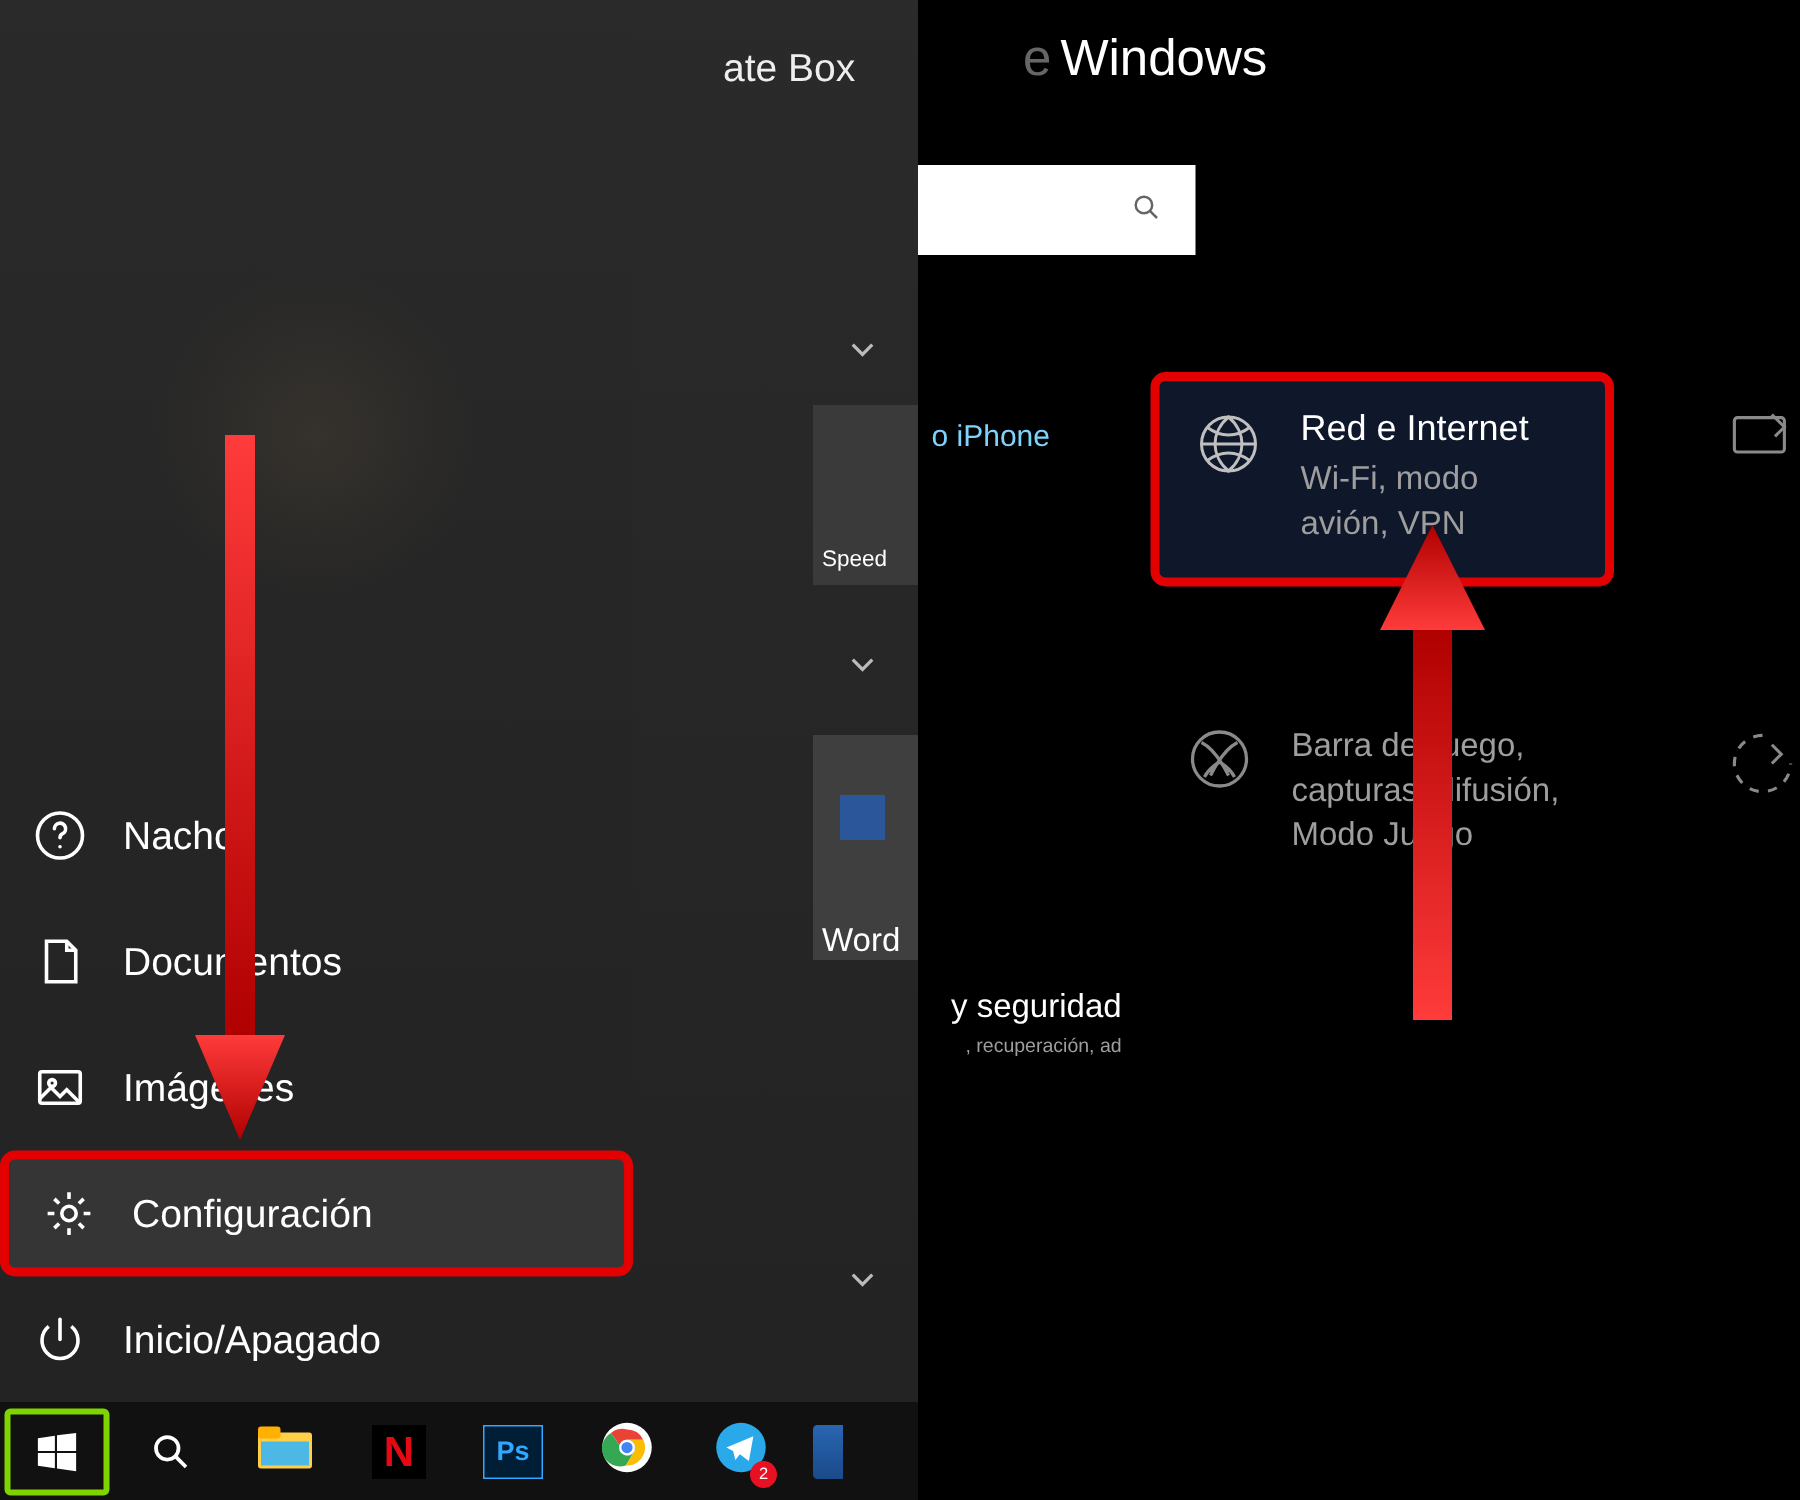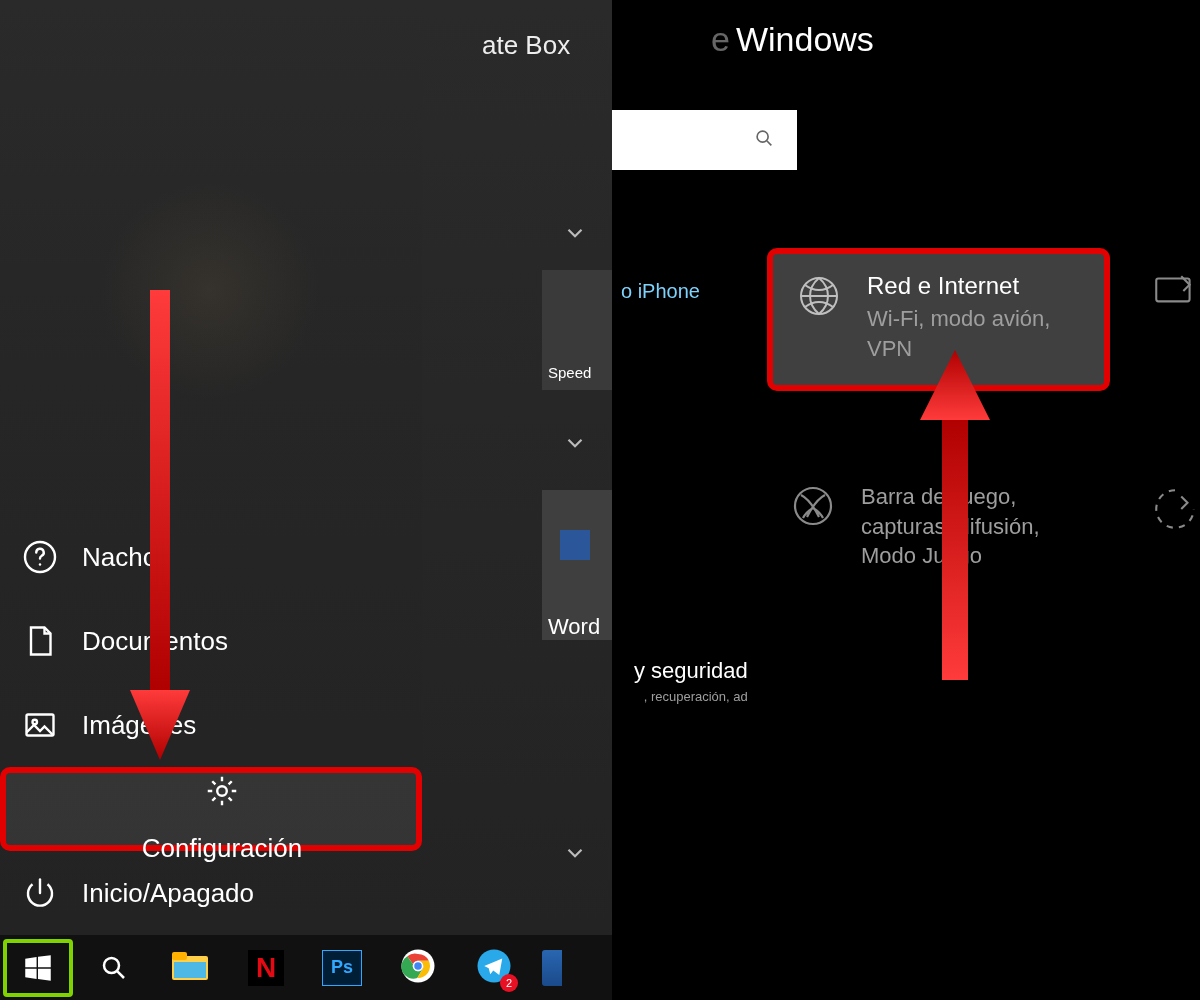--- a/index.html
+++ b/index.html
@@ -33,21 +33,20 @@
     align-items: center;
     height: 84px;
     padding-left: 22px;
     gap: 24px;
     font-size: 26px;
     font-weight: 300;
     color: #fff;
   }
   .side-item.hover {
     background: rgba(255,255,255,0.08);
-    flex-direction: column;
   }
   .side-item svg, .side-item .si-icon {
     width: 36px;
     height: 36px;
     flex-shrink: 0;
   }
   .highlight-green {
     border: 4px solid #7fd400;
     border-radius: 4px;
   }
@@ -98,21 +97,20 @@
     z-index: 5;
   }
   .settings-title {
     position: absolute;
     top: 20px;
     left: 70px;
     font-size: 34px;
     font-weight: 300;
     color: #fff;
     white-space: nowrap;
-    margin-left: 29px;
   }
   .settings-title .partial { color: #fff; }
   .search-box {
     position: absolute;
     top: 110px;
     left: 0;
     width: 185px;
     height: 60px;
     background: #fff;
     display: flex;
@@ -152,22 +150,22 @@
   }
   .category .cat-text .sub {
     font-size: 22px;
     font-weight: 300;
     color: #9e9e9e;
     line-height: 1.35;
   }
   .cat-network {
     top: 248px;
     left: 155px;
-    width: 343px;
-    background: #404040;
+    width: 309px;
+    background: #0f172a;
   }
   .cat-games {
     top: 464px;
     left: 155px;
     width: 345px;
   }
   .cat-security {
     top: 640px;
     left: 0px;
     width: 230px;

